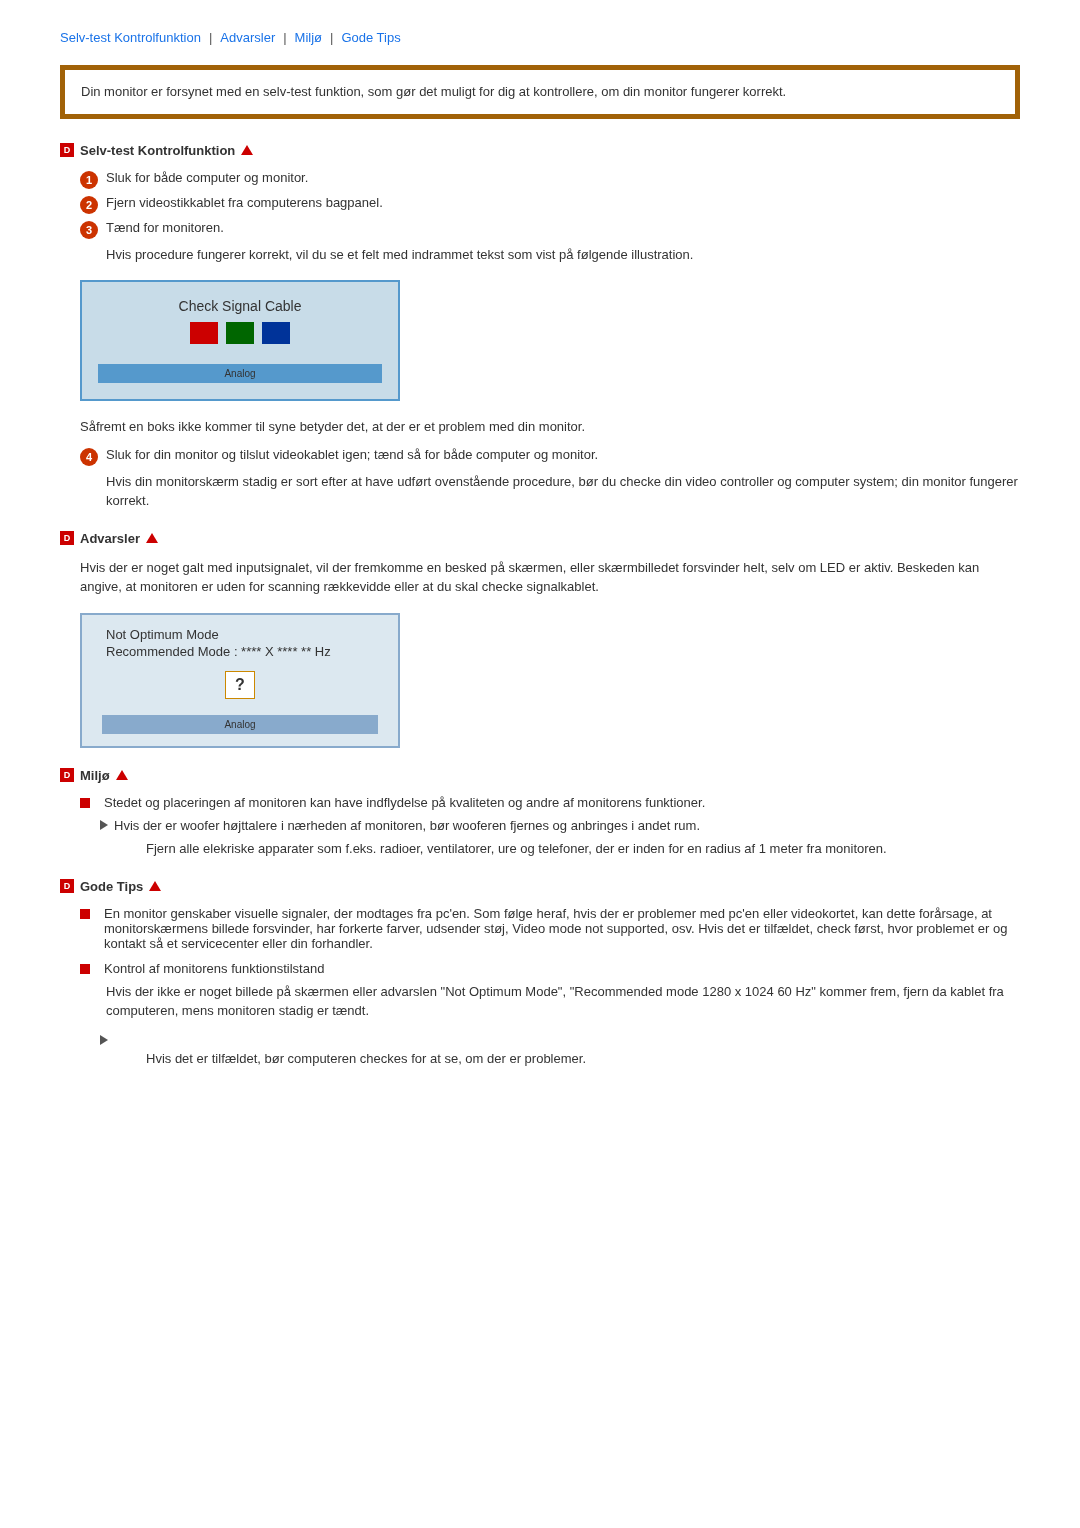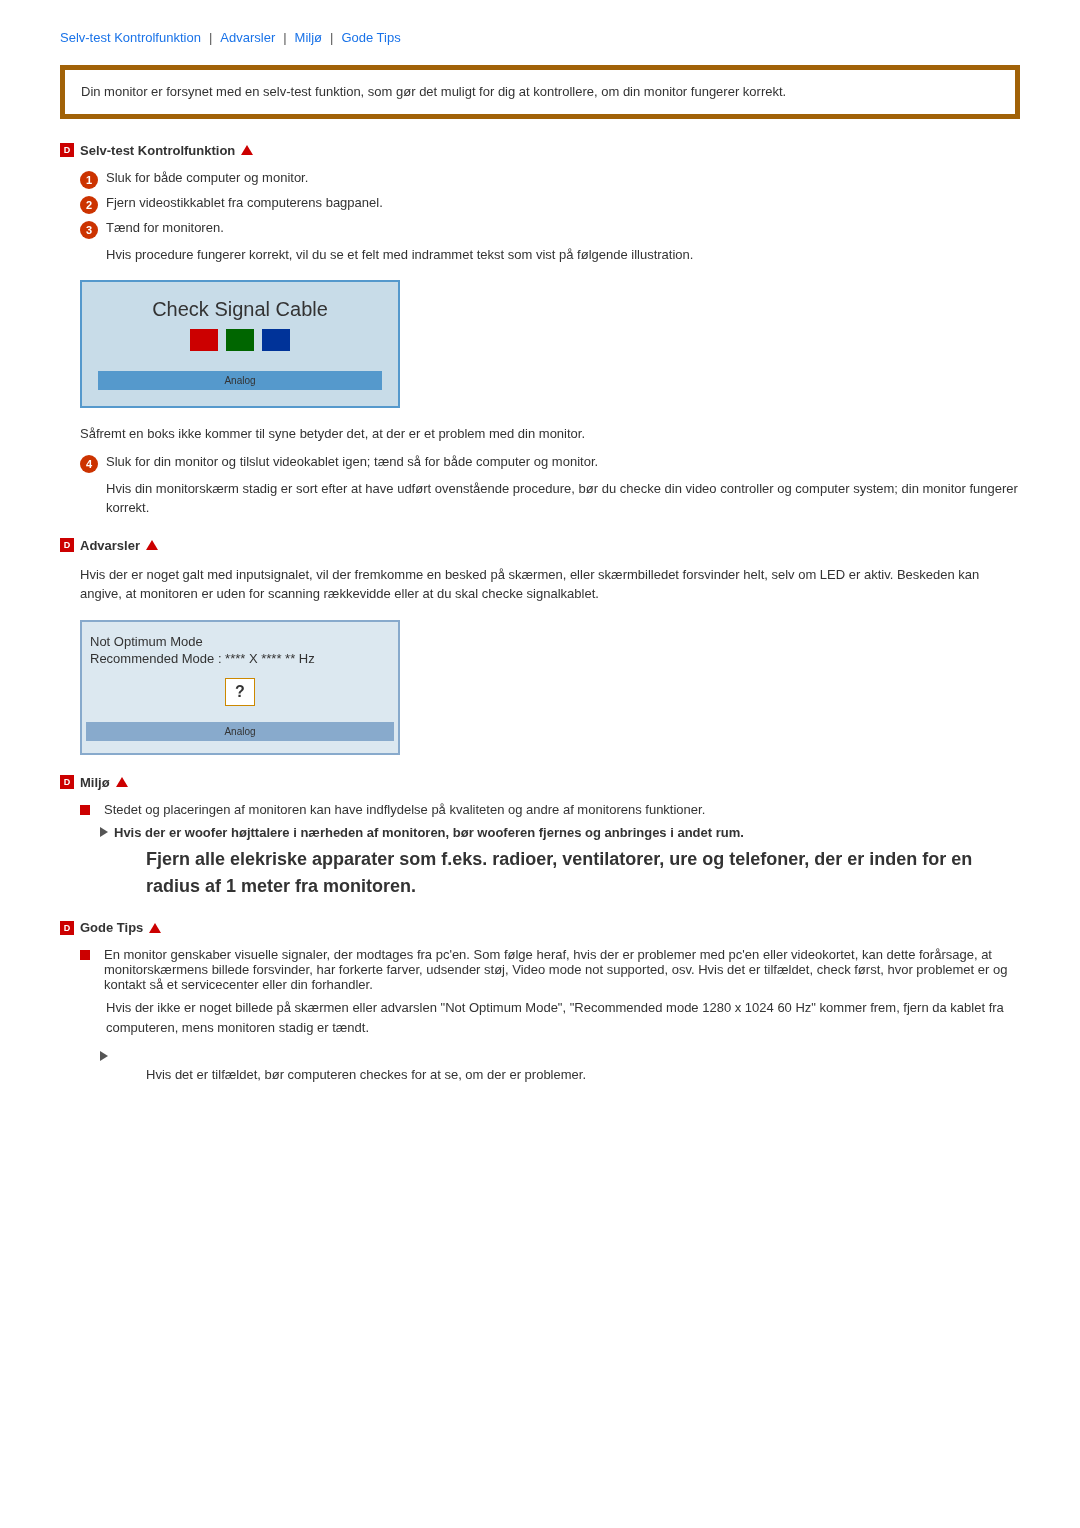--- a/index.html
+++ b/index.html
@@ -111,21 +111,20 @@
 
     
     .sub-bullet {
       display: flex;
       align-items: flex-start;
       gap: 6px;
       margin-left: 40px;
       margin-bottom: 4px;
       font-size: 13px;
       line-height: 1.5;
-      font-weight: bold;
     }
     .arrow-right {
       display: inline-block;
       width: 0;
       height: 0;
       border-top: 5px solid transparent;
       border-bottom: 5px solid transparent;
       border-left: 8px solid #555;
       flex-shrink: 0;
       margin-top: 4px;
@@ -152,21 +151,21 @@
       margin: 16px 20px 16px 20px;
       padding: 16px;
       width: 320px;
       min-height: 120px;
       display: flex;
       flex-direction: column;
       align-items: center;
       justify-content: center;
     }
     .monitor-title {
-      font-size: 20px;
+      font-size: 14px;
       color: #333;
       margin-bottom: 8px;
       font-weight: normal;
     }
     .color-blocks {
       display: flex;
       gap: 8px;
       margin-bottom: 12px;
     }
     .color-block {
@@ -185,21 +184,21 @@
       margin-top: 8px;
       font-size: 10px;
       color: #333;
     }
 
     
     .not-opt-box {
       border: 2px solid #88aacc;
       background: #dce8f0;
       margin: 16px 20px 16px 20px;
-      padding: 12px 4px;
+      padding: 12px 20px;
       width: 320px;
       min-height: 110px;
       display: flex;
       flex-direction: column;
       align-items: center;
     }
     .not-opt-title {
       font-size: 13px;
       color: #333;
       margin-bottom: 2px;
@@ -322,37 +321,41 @@
 
   <div class="bullet-item">
     <span class="bullet-sq"></span>
     <span>Stedet og placeringen af monitoren kan have indflydelse på kvaliteten og andre af monitorens funktioner.</span>
   </div>
 
   <div class="sub-bullet">
     <span class="arrow-right"></span>
     <span>Hvis der er woofer højttalere i nærheden af monitoren, bør wooferen fjernes og anbringes i andet rum.</span>
   </div>
-  <div style="padding-left: 86px; margin-bottom: 10px; line-height:1.5; font-size:18px;font-weight:bold;">
+  <div style="padding-left: 86px; margin-bottom: 10px; line-height:1.5; font-size:13px;">
     <span>Fjern alle elekriske apparater som f.eks. radioer, ventilatorer, ure og telefoner, der er inden for en radius af 1 meter fra monitoren.</span>
   </div>
 </div>
 
 <div id="gode-tips" class="section-gap">
   <div class="section-header">
     <span class="section-icon">D</span>
     <span>Gode Tips</span>
     <span class="triangle-icon"></span>
   </div>
 
   <div class="bullet-item">
     <span class="bullet-sq"></span>
     <span>En monitor genskaber visuelle signaler, der modtages fra pc'en. Som følge heraf, hvis der er problemer med pc'en eller videokortet, kan dette forårsage, at monitorskærmens billede forsvinder, har forkerte farver, udsender støj, Video mode not supported, osv. Hvis det er tilfældet, check først, hvor problemet er og kontakt så et servicecenter eller din forhandler.</span>
   </div>
 
+  <div class="bullet-item" style="margin-top:10px;">
+    <span class="bullet-sq"></span>
+    <span>Kontrol af monitorens funktionstilstand</span>
+  </div>
 
   <div class="para-indent">
     <span>Hvis der ikke er noget billede på skærmen eller advarslen "Not Optimum Mode", "Recommended mode 1280 x 1024 60 Hz" kommer frem, fjern da kablet fra computeren, mens monitoren stadig er tændt.</span>
   </div>
 
   <div class="sub-bullet">
     <span class="arrow-right"></span>
   </div>
   <div style="padding-left: 86px; margin-bottom: 10px; line-height:1.5; font-size:13px;">
     <span>Hvis det er tilfældet, bør computeren checkes for at se, om der er problemer.</span>

